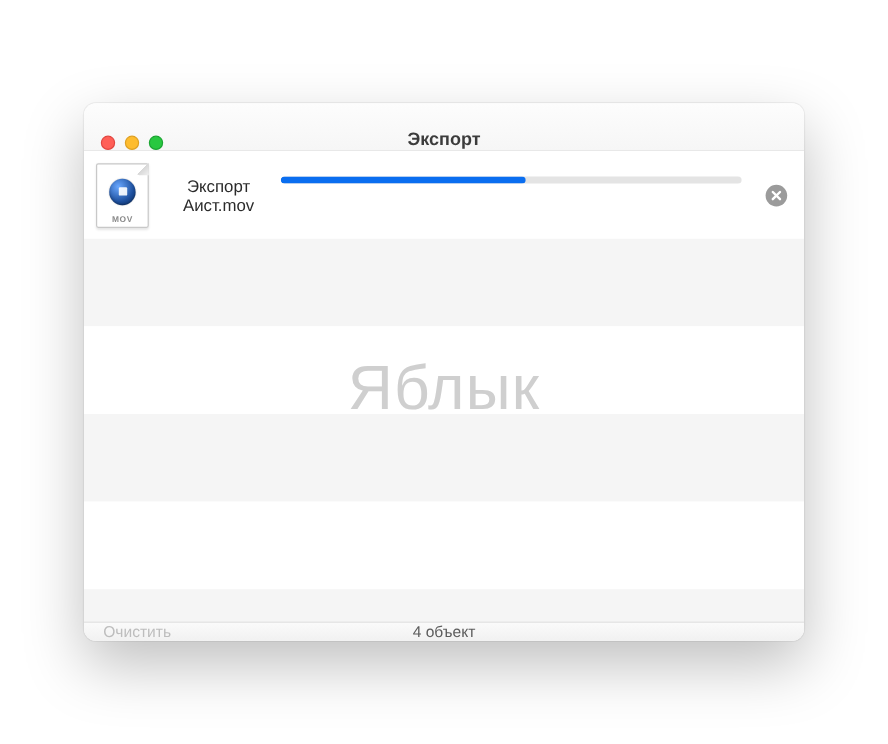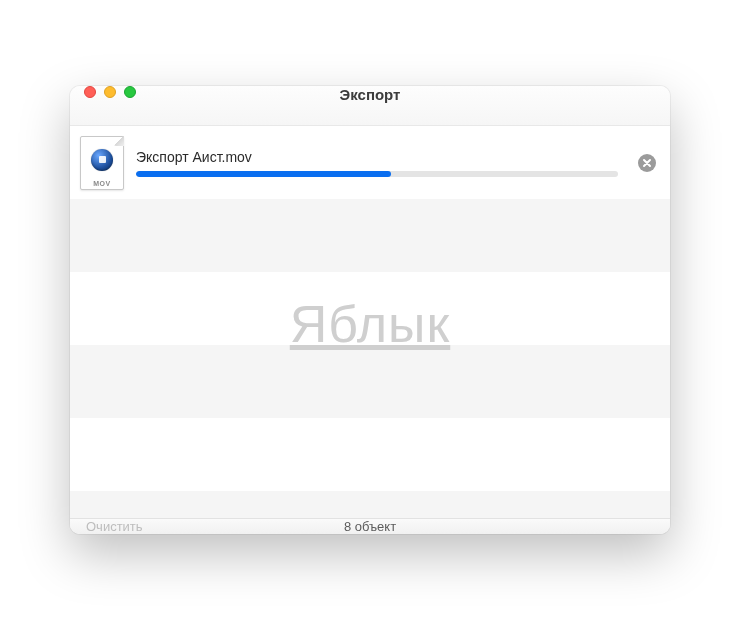--- a/index.html
+++ b/index.html
@@ -22,21 +22,21 @@
       background: #ffffff;
       border-radius: 10px;
       box-shadow: 0 20px 50px rgba(0,0,0,0.25), 0 0 0 1px rgba(0,0,0,0.05);
       display: flex;
       flex-direction: column;
       overflow: hidden;
     }
     .titlebar {
       height: 40px;
       display: flex;
-      align-items: flex-start;
+      align-items: flex-end;
       position: relative;
       border-bottom: 1px solid #e8e8e8;
       background: linear-gradient(#fdfdfd, #f6f6f6);
     }
     .traffic-lights {
       display: flex;
       gap: 8px;
       padding-left: 14px;
     }
     .light {
@@ -135,23 +135,24 @@
       right: 0;
       text-align: center;
       font-size: 7px;
       letter-spacing: 0.5px;
       color: #8a8a8a;
       font-weight: 600;
     }
     .item-body {
       flex: 1;
       display: flex;
-      flex-direction: column;
+      flex-direction: row;
       gap: 6px;
       min-width: 0;
+      text-align: center;
     }
     .filename {
       font-size: 14px;
       color: #2b2b2b;
     }
     .progress-track {
       width: 100%;
       height: 6px;
       background: #e4e4e4;
       border-radius: 4px;
@@ -185,21 +186,20 @@
       position: absolute;
       top: 168px;
       left: 0;
       right: 0;
       text-align: center;
       font-size: 52px;
       font-weight: 300;
       color: #cfcfcf;
       pointer-events: none;
       letter-spacing: 1px;
-      text-decoration: underline;
     }
 
     .footer {
       height: 16px;
       border-top: 1px solid #e2e2e2;
       background: linear-gradient(#fafafa, #f1f1f1);
       display: flex;
       align-items: center;
       position: relative;
       padding: 0 10px;
@@ -264,16 +264,16 @@
           <path d="M2 2 L8 8 M8 2 L2 8" stroke="#ffffff" stroke-width="2" stroke-linecap="round"></path>
         </svg>
       </div>
     </div>
 
     <div class="watermark">Яблык</div>
   </div>
 
   <div class="footer">
     <button class="clear-btn">Очистить</button>
-    <div class="footer-info">8 объект</div>
+    <div class="footer-info">4 объект</div>
   </div>
 
 </div>
 
 </body></html>

